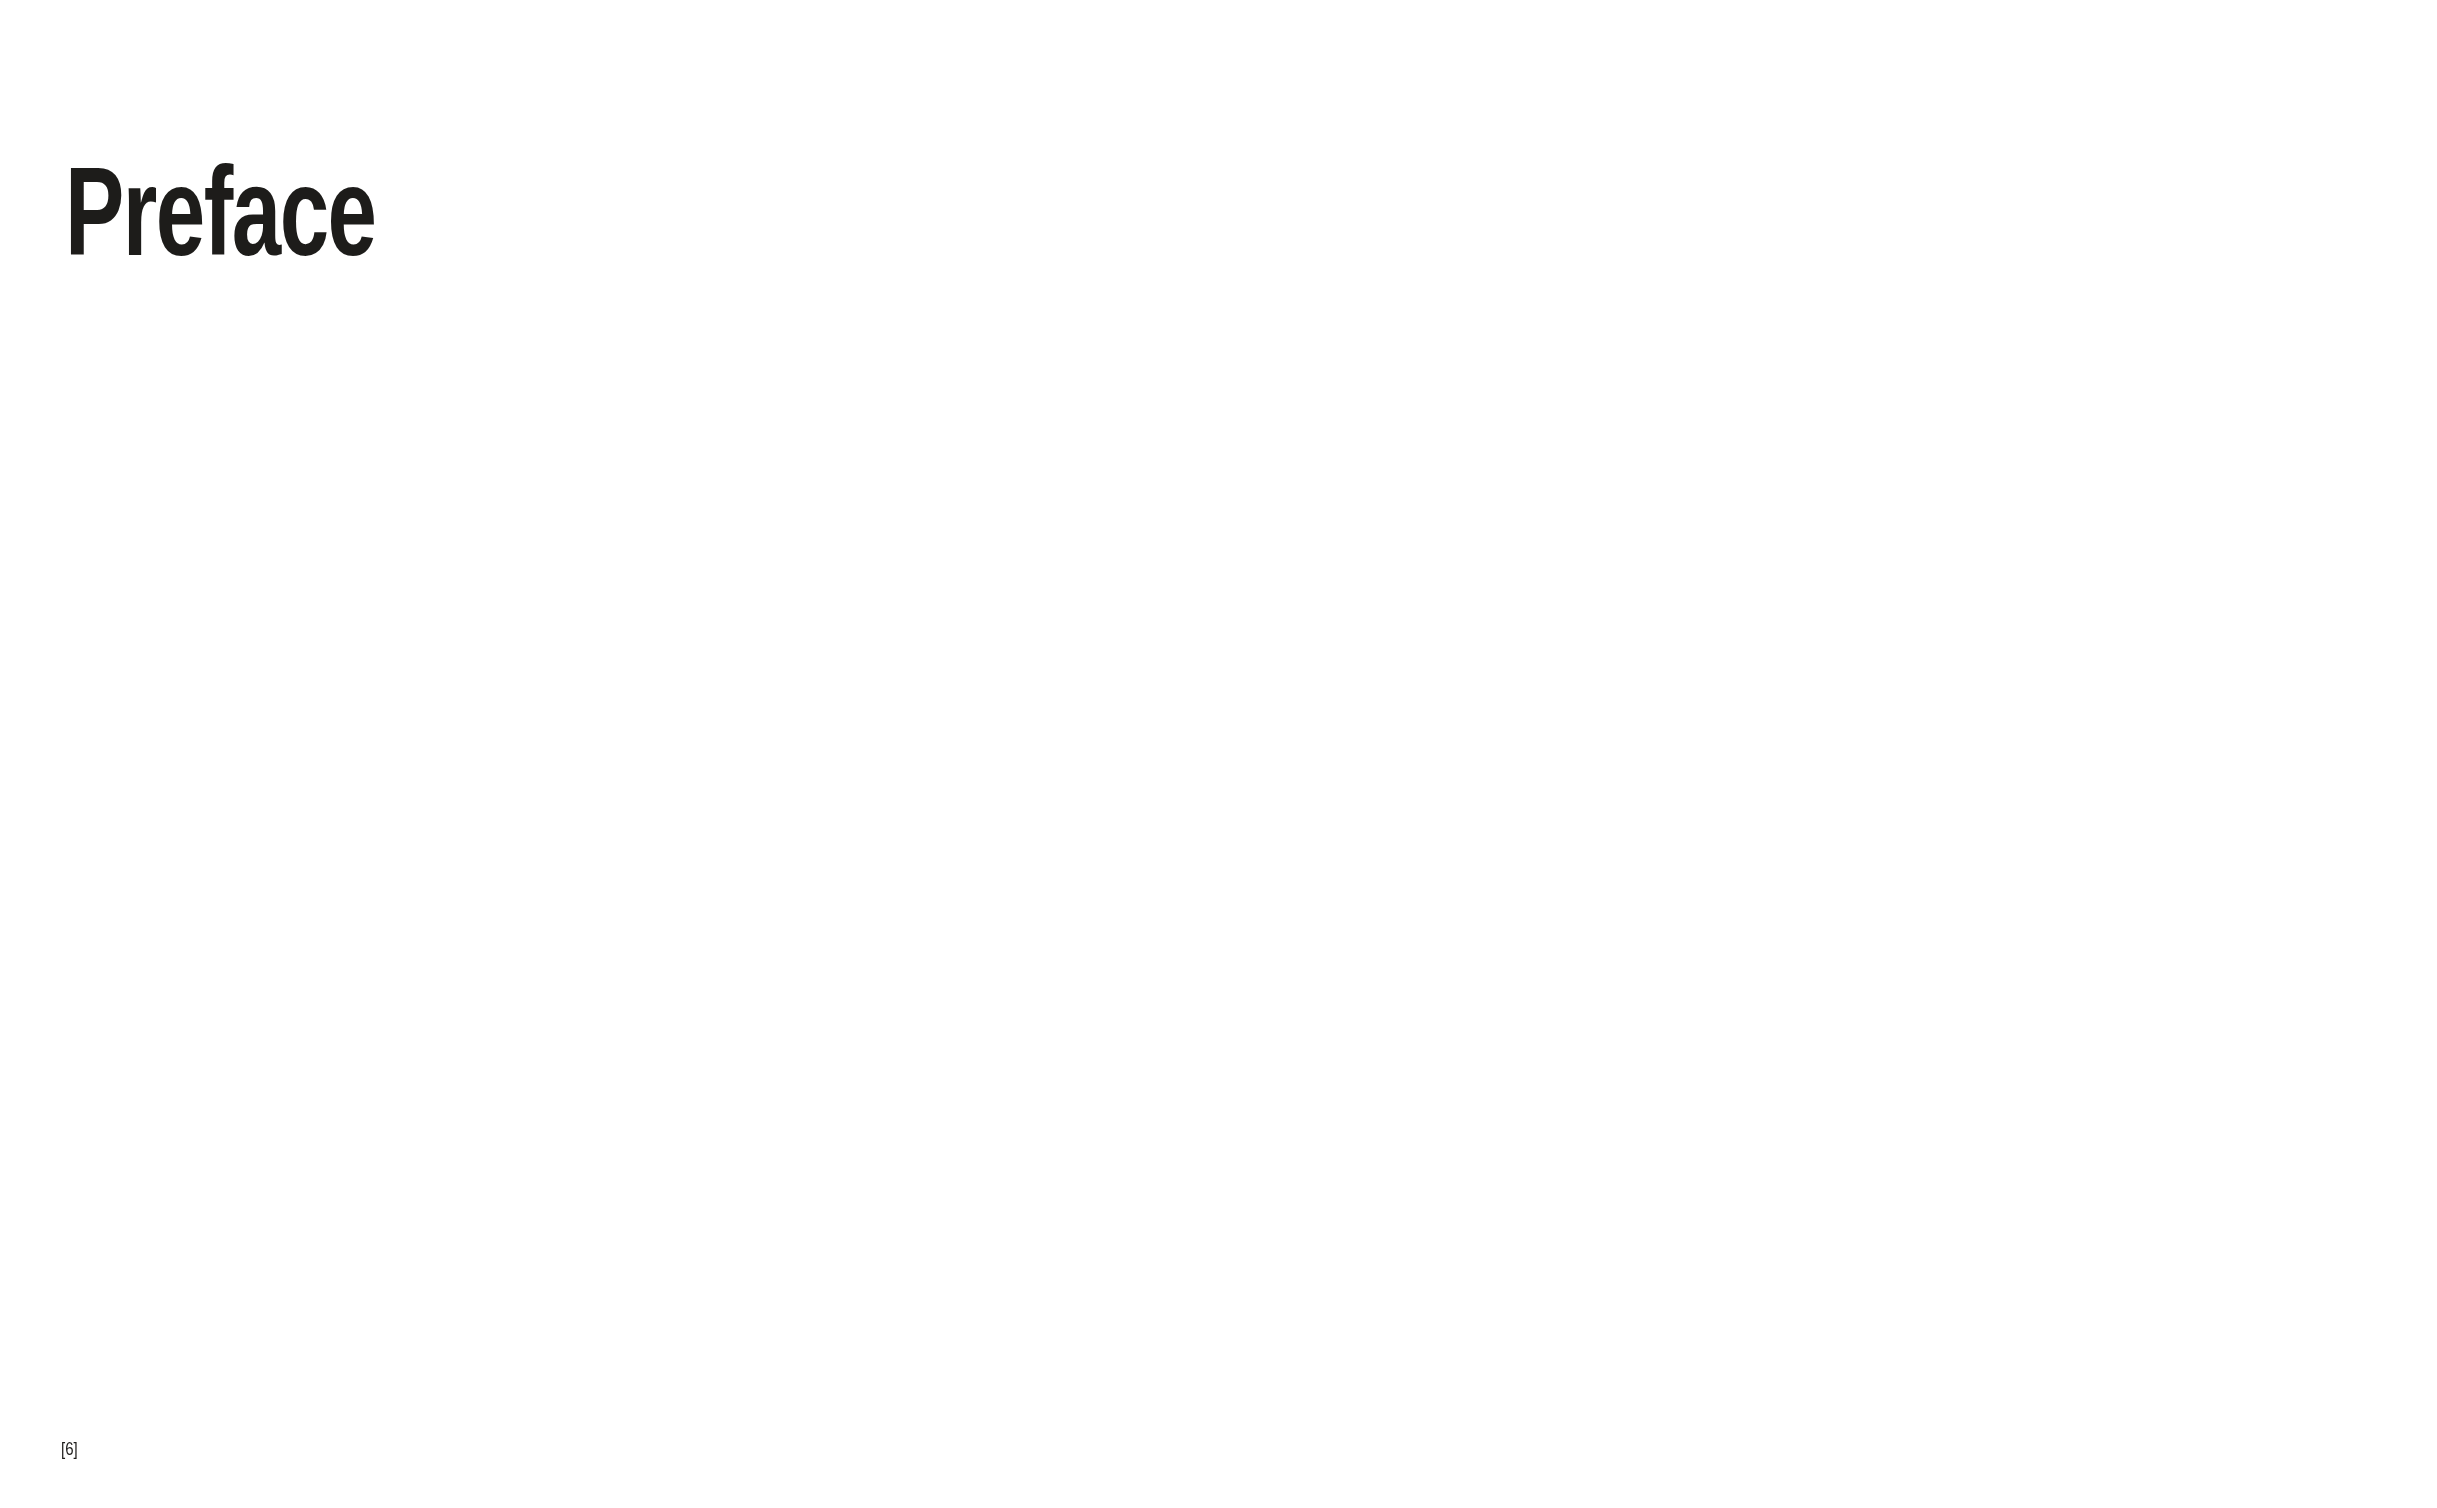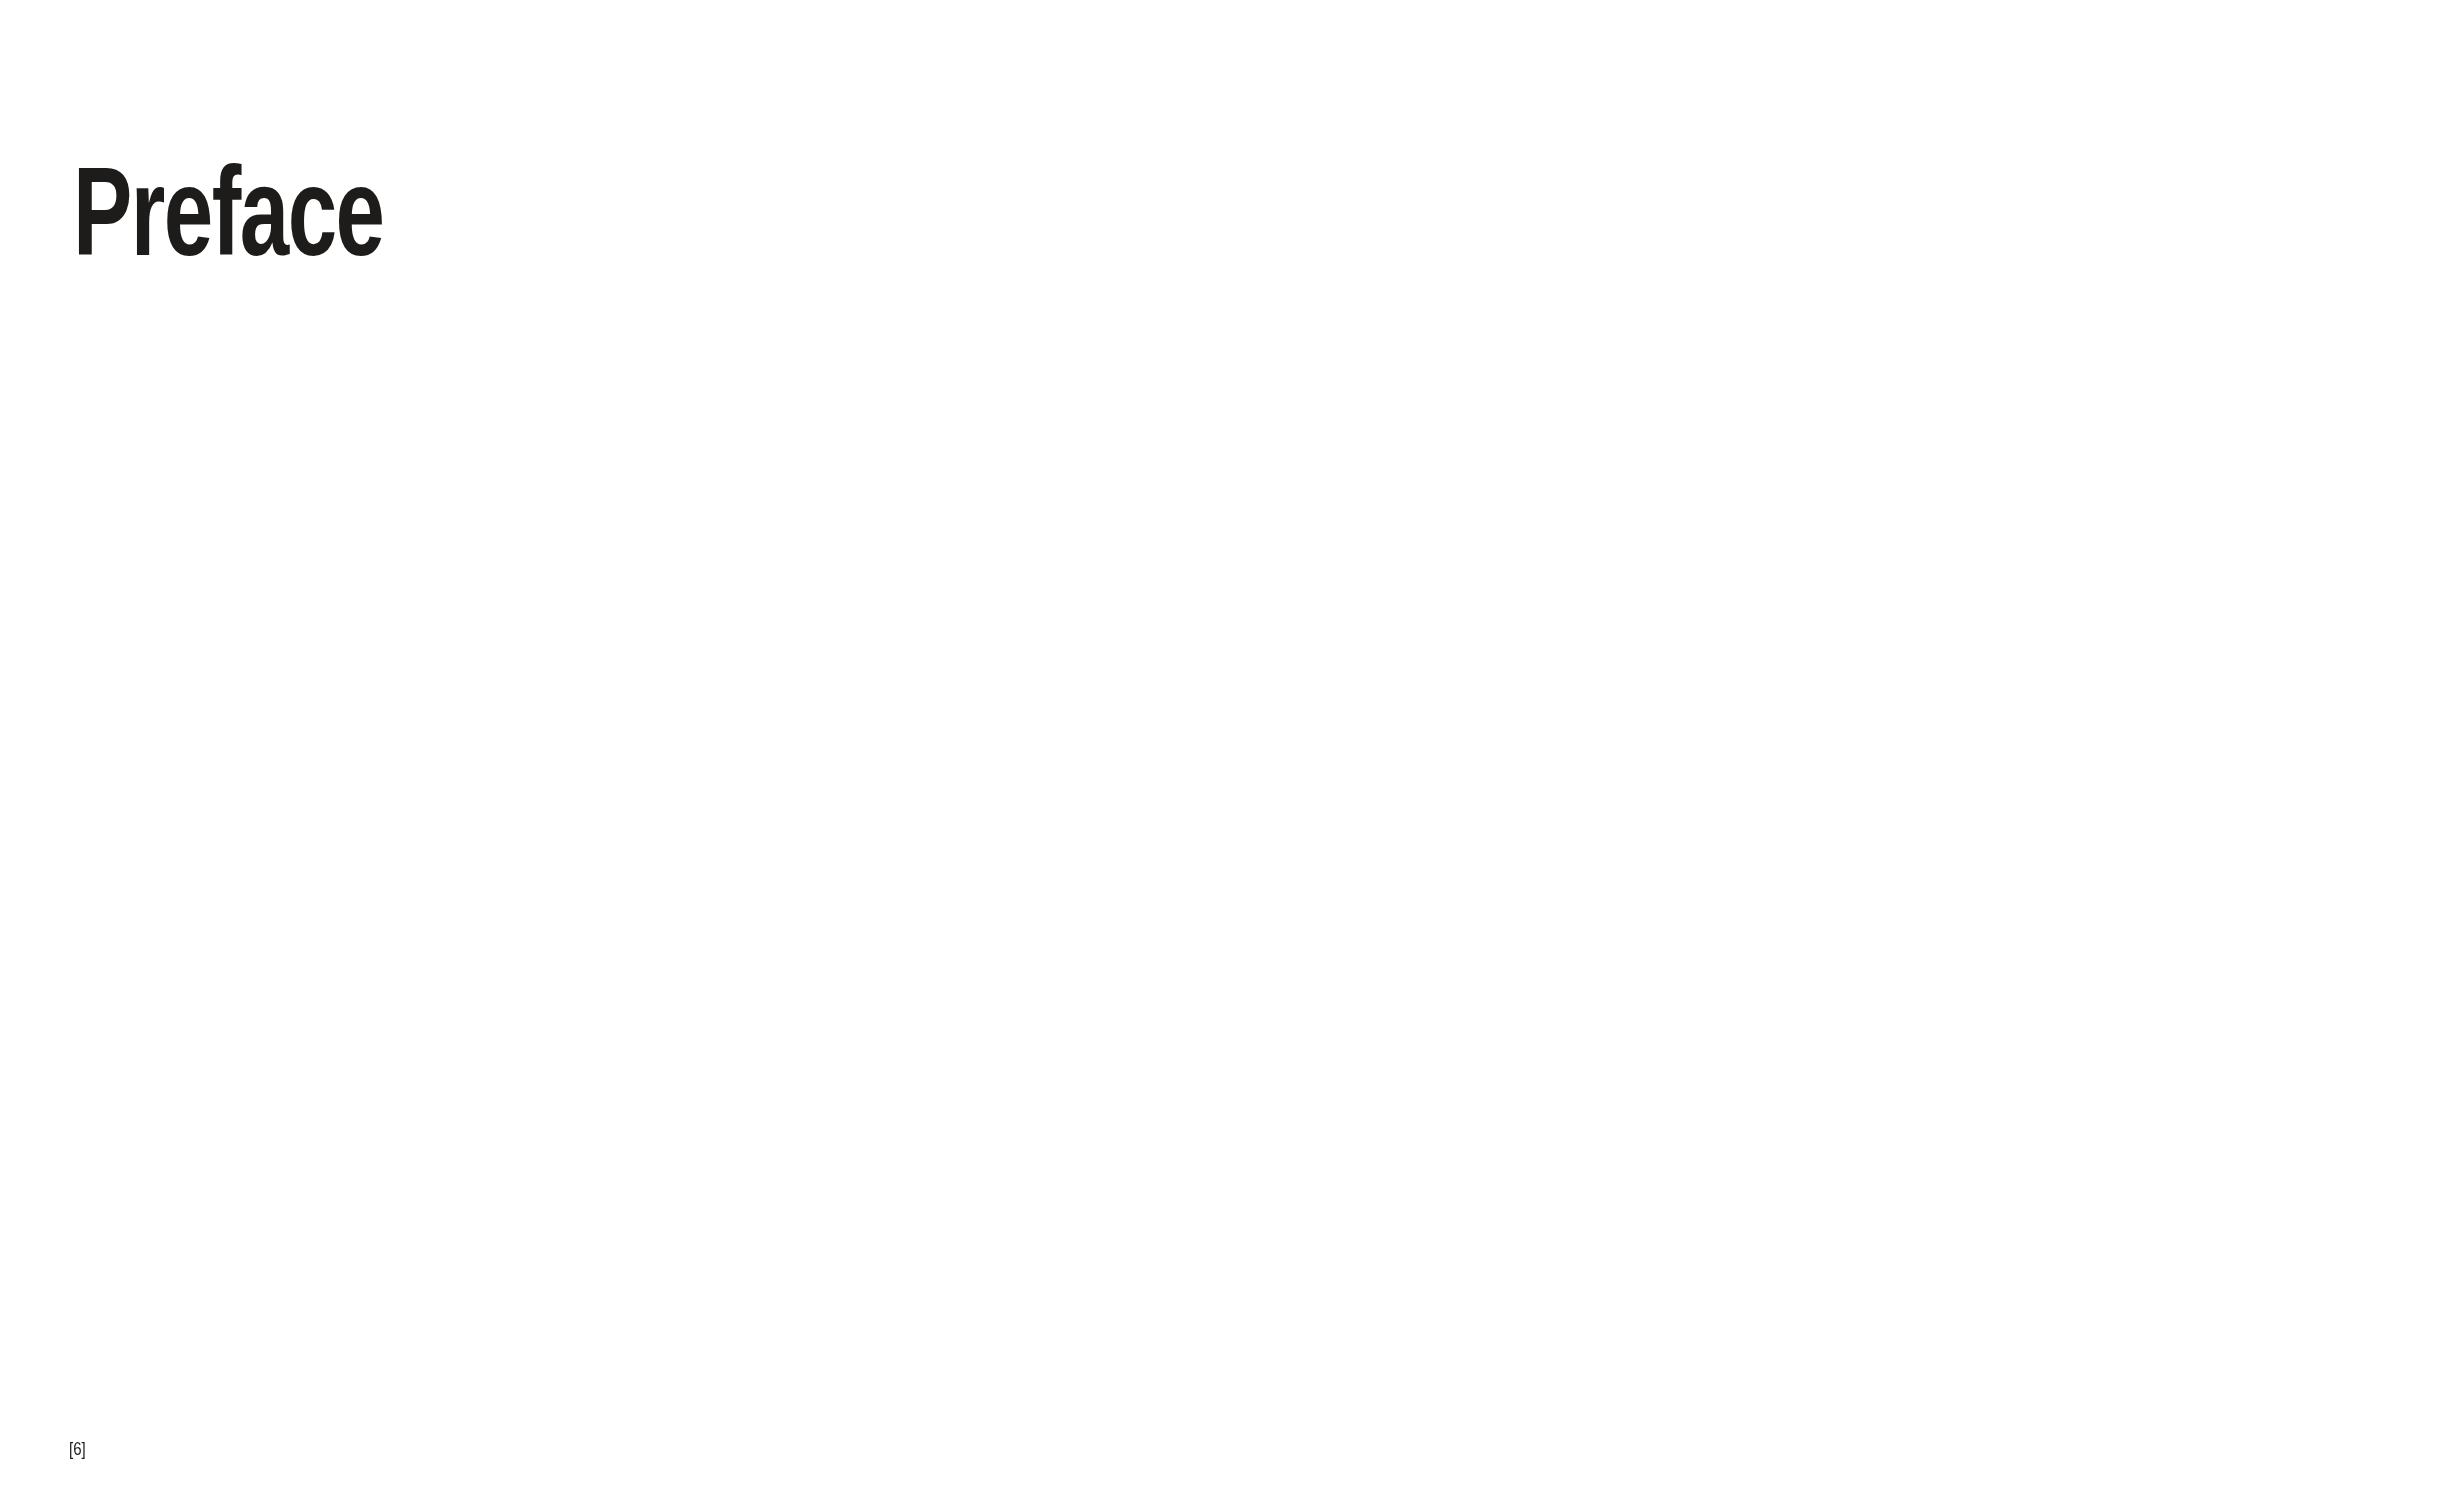--- a/index.html
+++ b/index.html
@@ -6,21 +6,21 @@
   body {
     width: 2438px;
     height: 1509px;
     position: relative;
     overflow: hidden;
     background: #ffffff;
     color: #1d1c1a;
     font-family: "Liberation Sans", sans-serif;
   }
   .page { position: absolute; top: 0; height: 100%; }
-  .page-left  { left: 12px;      width: 1219px; padding-left: 40px; }
+  .page-left  { left: 4px;      width: 1219px; padding-left: 40px; }
   .page-right { left: 1219px; width: 1219px; }
 
   .title {
     position: absolute;
     left: 61px;
     top: 63px;
     font-size: 127px;
     font-weight: bold;
     line-height: 1;
     letter-spacing: -2.2px;

